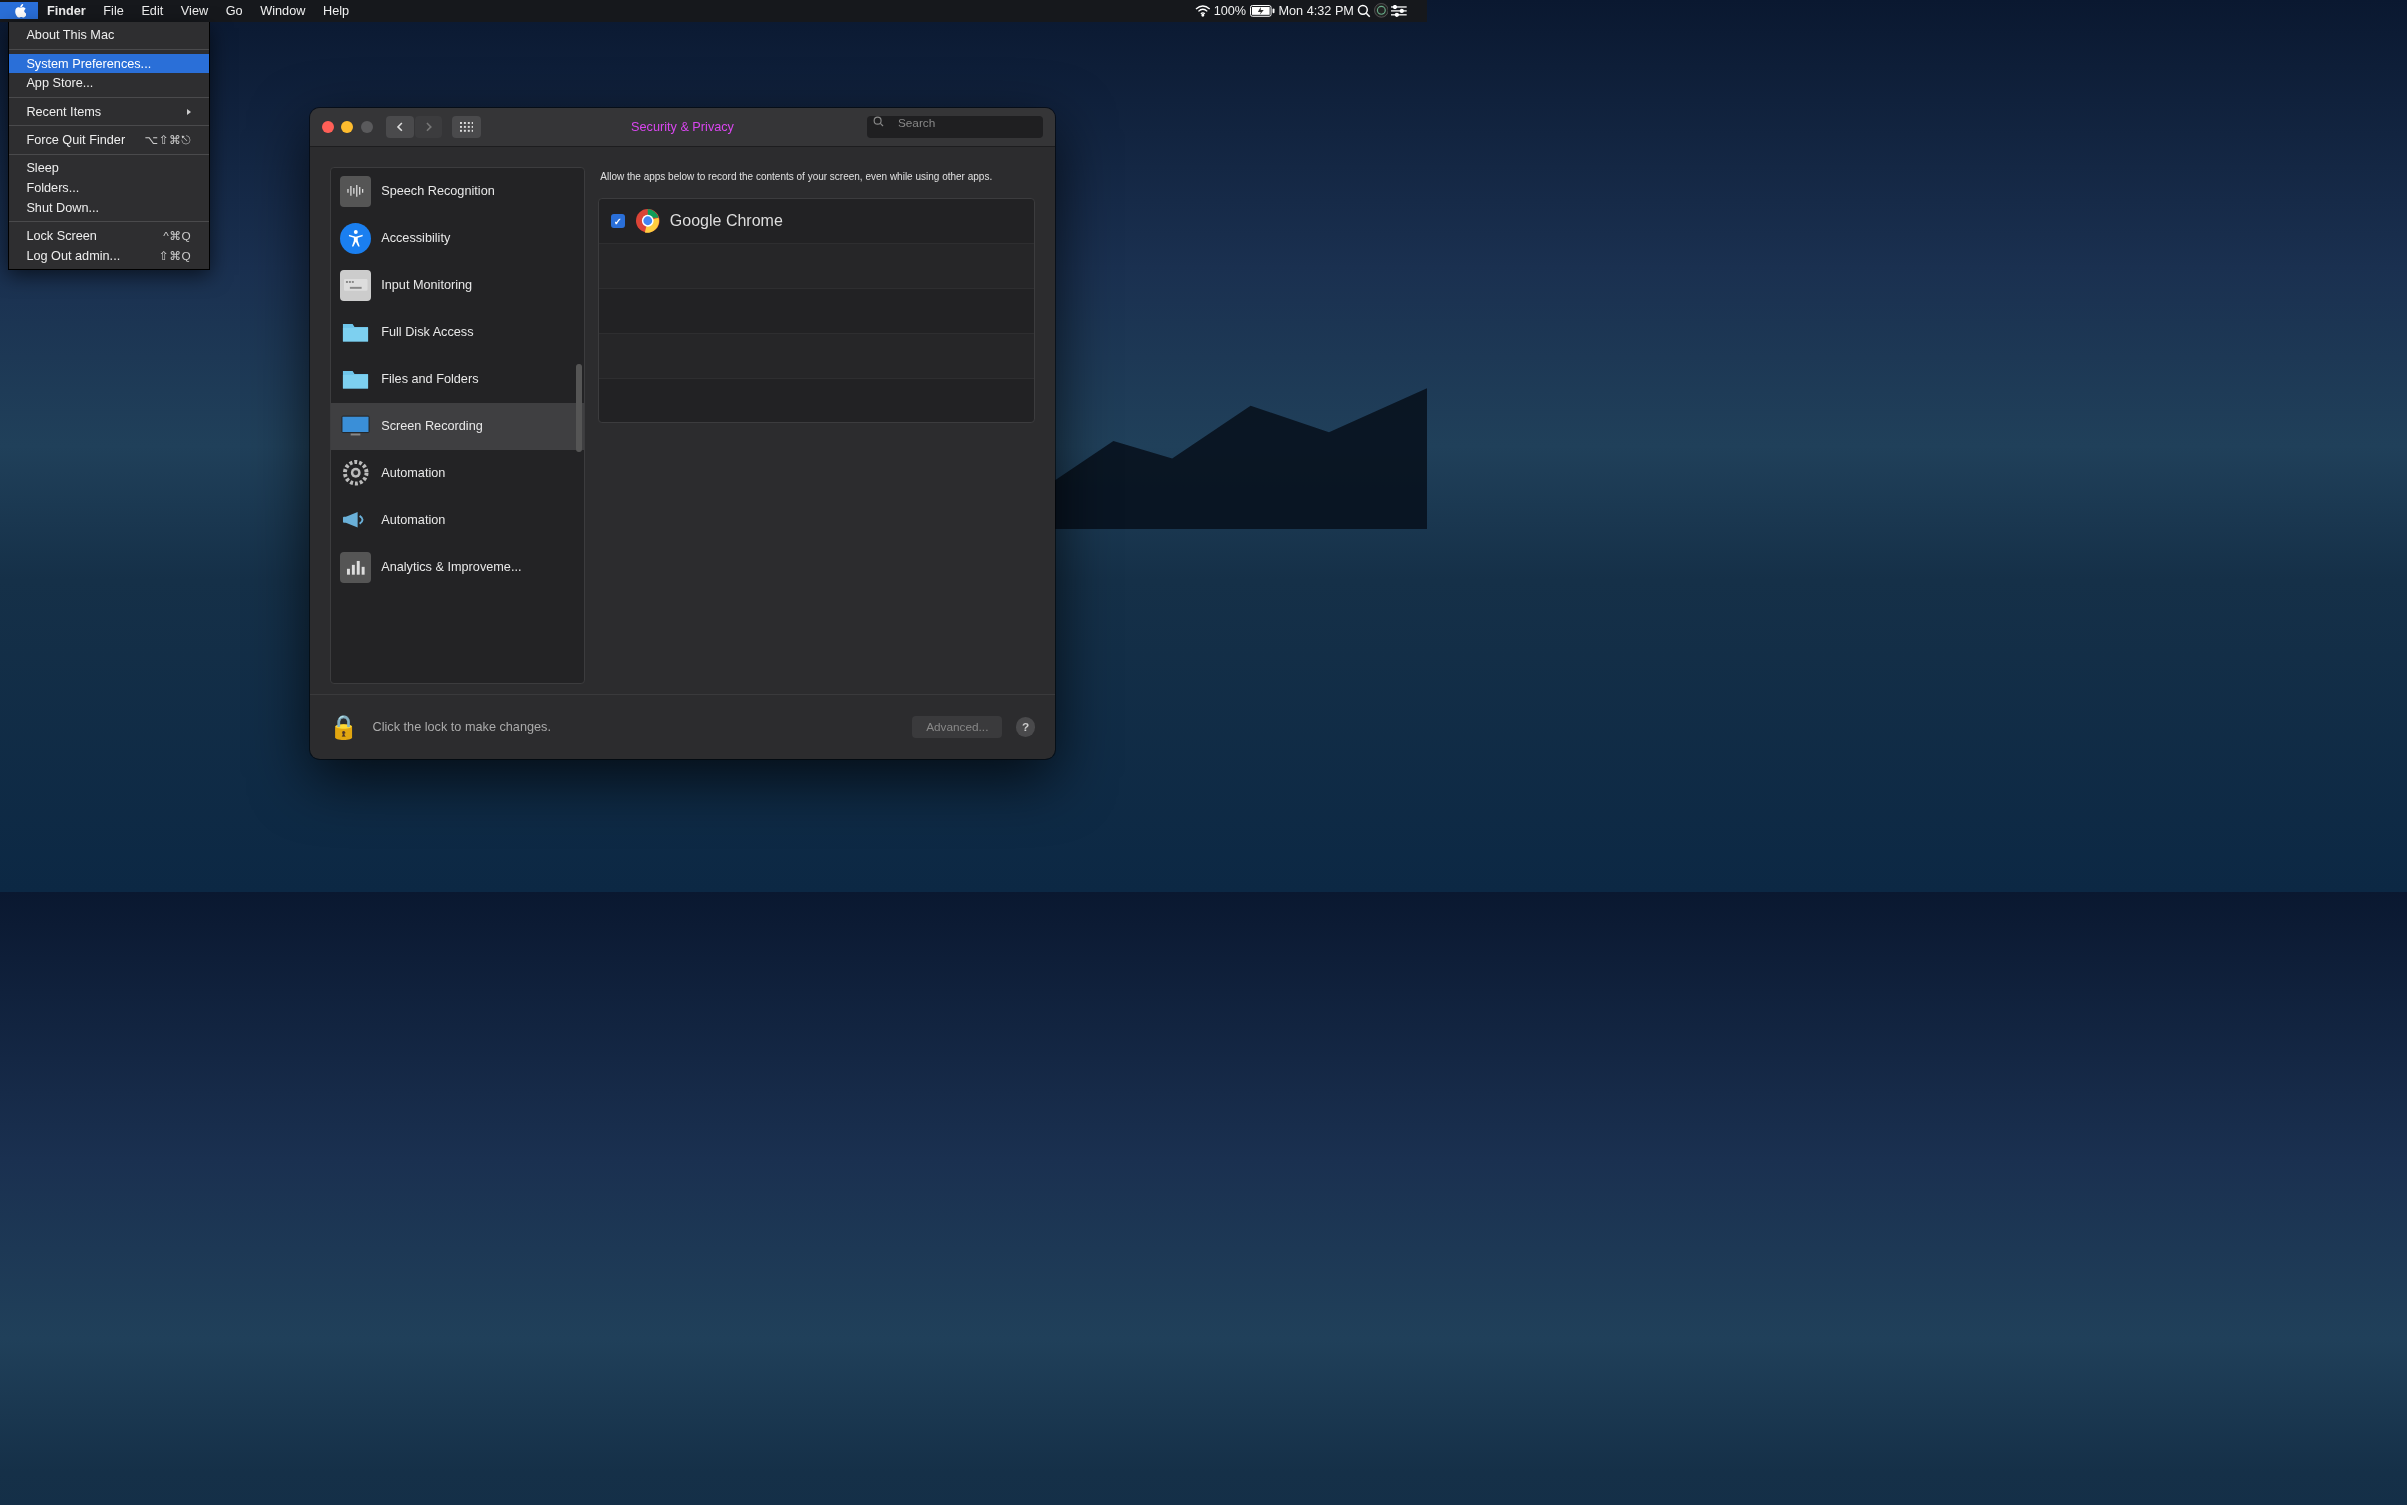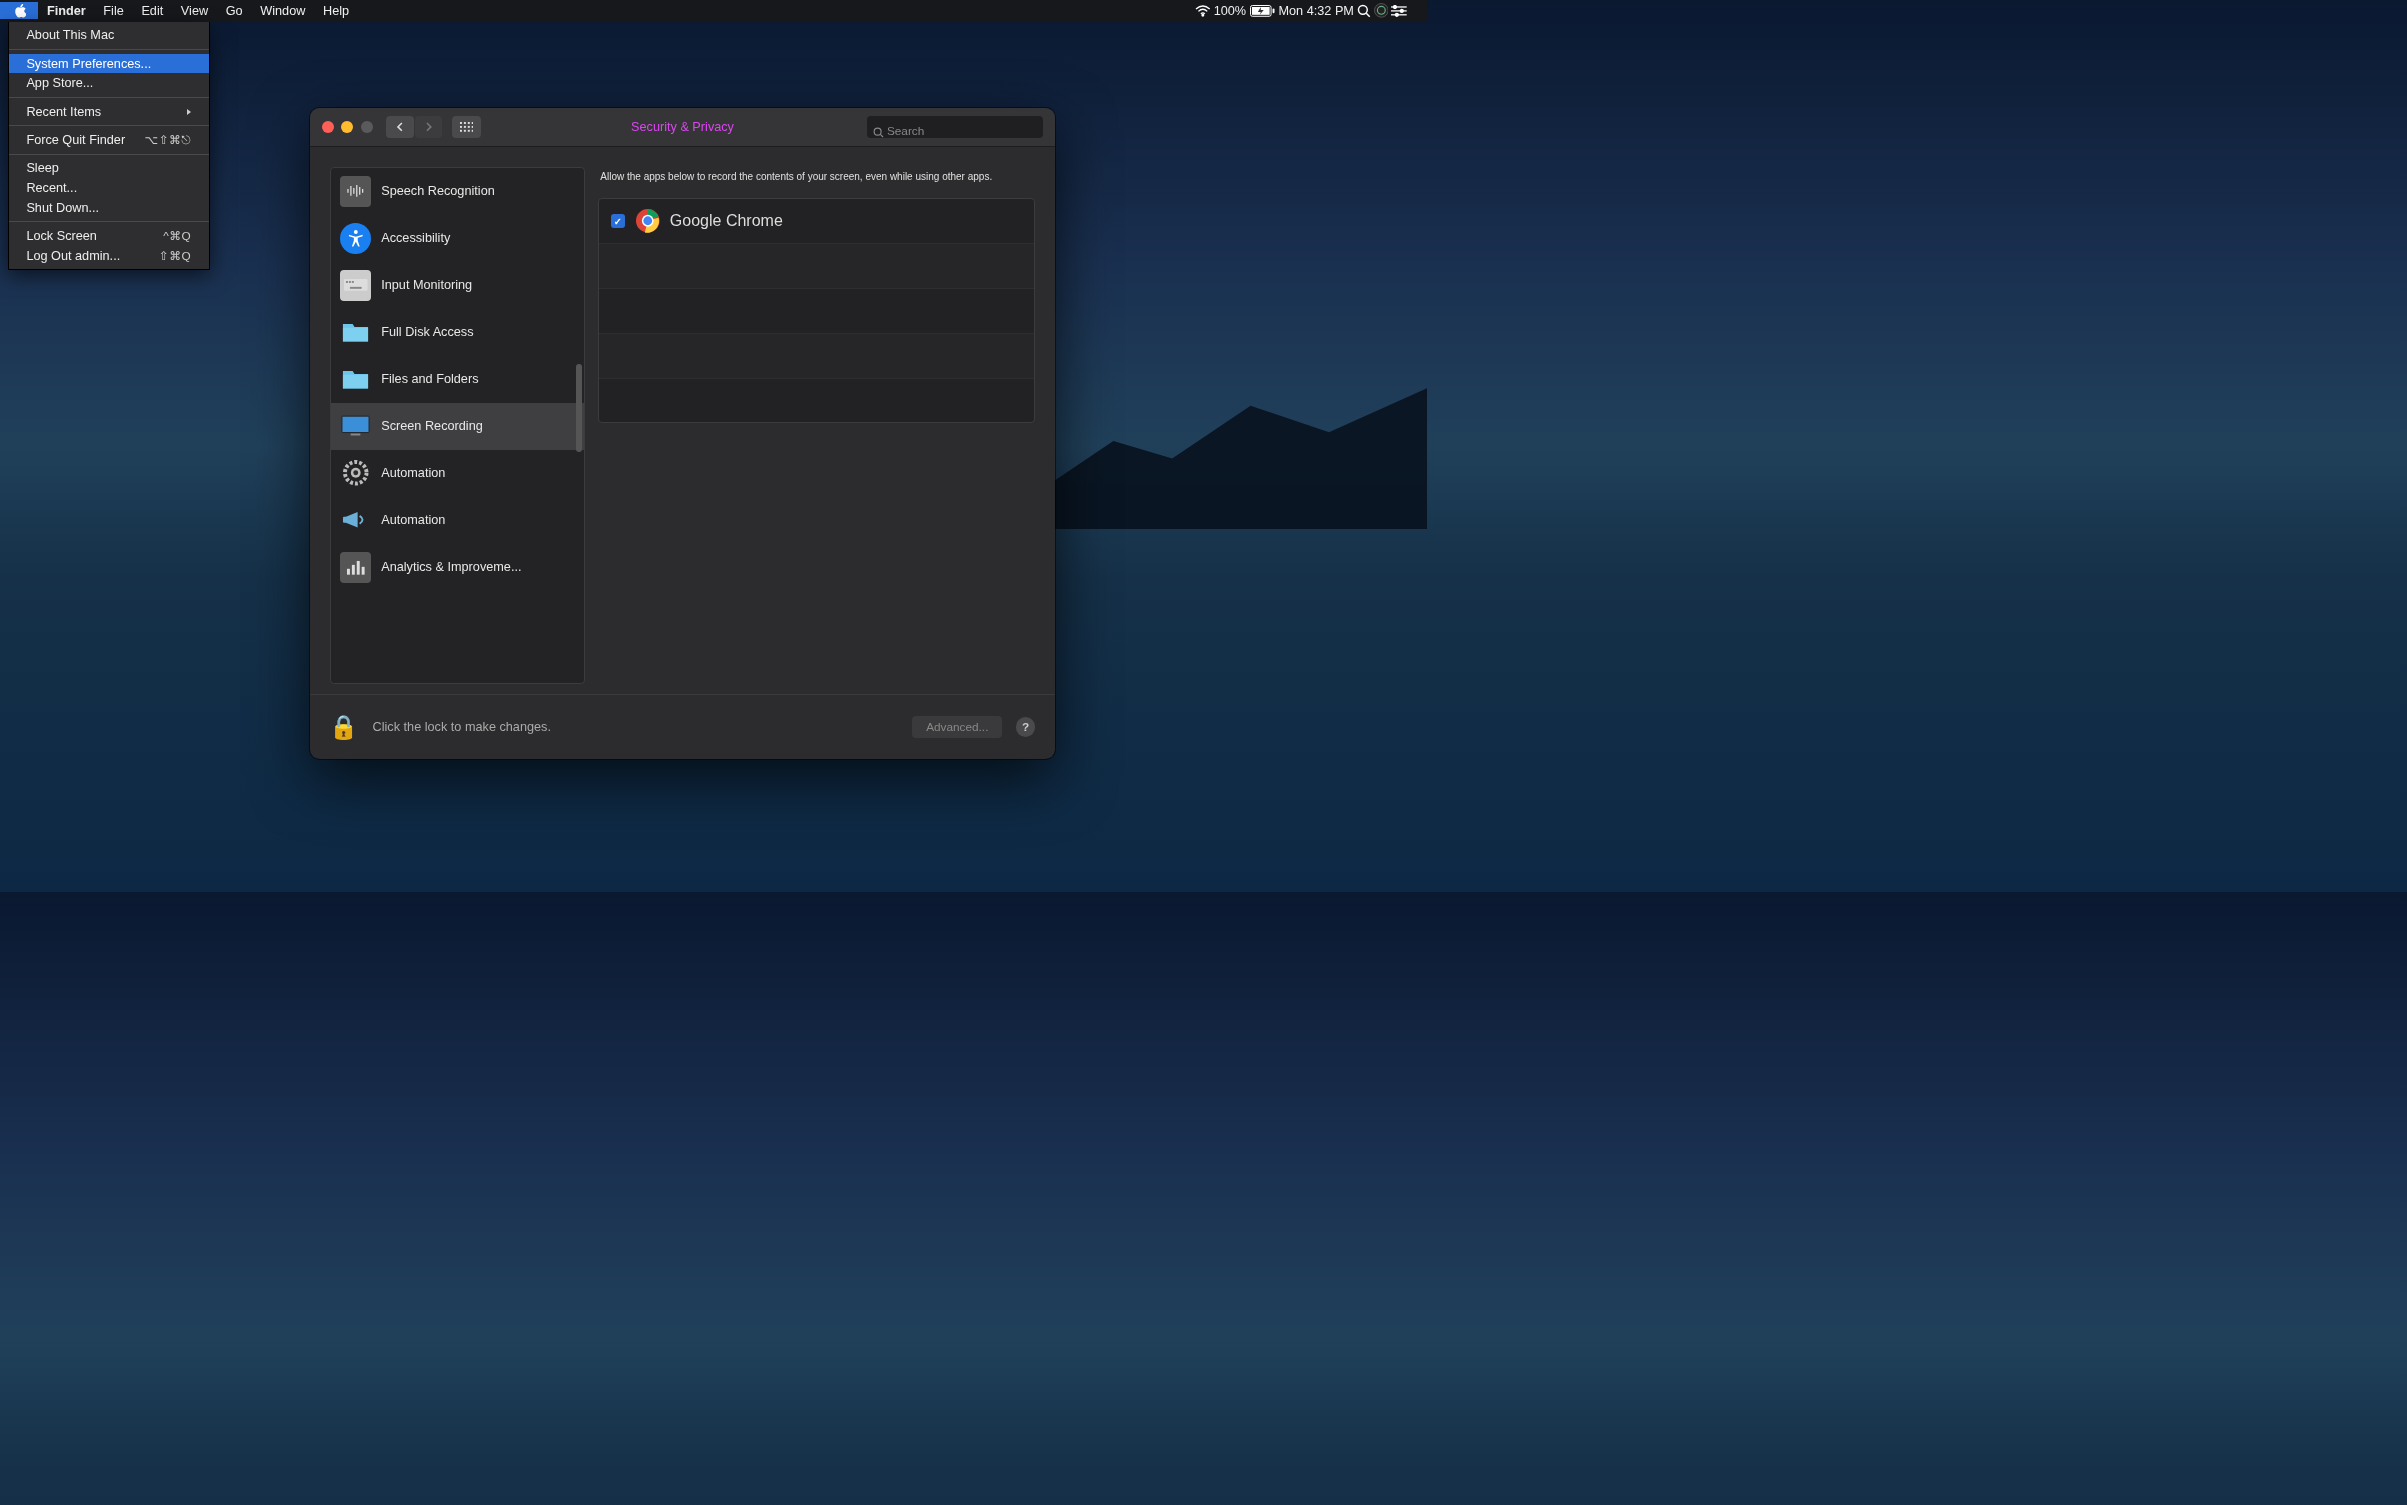--- a/index.html
+++ b/index.html
@@ -26,21 +26,21 @@
   .window { position: absolute; top: 108px; left: 310px; width: 745px; height: 651px; background: #2c2c2e; border-radius: 9.8px; box-shadow: 0 19.6px 59px rgba(0,0,0,0.7), 0 0 0 1px rgba(0,0,0,0.5); overflow: hidden; display: flex; flex-direction: column; }
   .titlebar { height: 39px; background: #353537; border-bottom: 1px solid #1d1d1f; display: flex; align-items: center; padding: 0 11.8px; position: relative; }
   .traffic { display: flex; gap: 7.8px; }
   .tl { width: 11.8px; height: 11.8px; border-radius: 50%; }
   .tl.r { background: #ff5f57; } .tl.y { background: #febc2e; } .tl.g { background: #5a5a5c; }
   .navbtns { display: flex; margin-left: 13.7px; gap: 1px; }
   .navbtn { width: 27.4px; height: 21.6px; background: #4a4a4c; border-radius: 3.9px; display: flex; align-items: center; justify-content: center; color: #ccc; }
   .navbtn.dis { background: #3c3c3e; color: #777; }
   .gridbtn { width: 29px; height: 21.6px; background: #4a4a4c; border-radius: 3.9px; margin-left: 9.8px; display: flex; align-items: center; justify-content: center; }
   .wtitle { position: absolute; left: 0; right: 0; text-align: center; font-size: 12.7px; font-weight: 500; color: #d946ef; pointer-events: none; }
-  .searchbox { margin-left: auto; width: 176px; height: 21.6px; background: #1f1f21; border-radius: 3.9px; display: flex; align-items: flex-end; padding: 0 5.9px; gap: 3px; color: #888; font-size: 11.8px; }
+  .searchbox { margin-left: auto; width: 176px; height: 21.6px; background: #1f1f21; border-radius: 3.9px; display: flex; align-items: flex-start; padding: 0 5.9px; gap: 14px; color: #888; font-size: 11.8px; }
   
   
   .tabs { height: 63px; display: flex; align-items: center; justify-content: center; border-bottom: 1px solid #3a3a3c; }
   .segctrl { display: flex; background: #3a3a3c; border-radius: 3.9px; overflow: hidden; height: 21.6px; }
   .seg { padding: 0 15.7px; font-size: 12.7px; color: #ddd; display: flex; align-items: center; border-right: 1px solid #2c2c2e; }
   .seg:last-child { border-right: none; }
   .seg.active { background: #2a6fd8; color: #fff; }
   
   
   .wbody { flex: 1; display: flex; padding: 19.6px 19.6px 9.8px 19.6px; gap: 13.7px; }
@@ -148,21 +148,21 @@
   <div class="sep"></div>
   <div class="mitem">
       <span>Force Quit Finder</span>
       <span class="sc">⌥⇧⌘⎋</span>
     </div>
   <div class="sep"></div>
   <div class="mitem">
       <span>Sleep</span>
     </div>
   <div class="mitem">
-      <span>Recent...</span>
+      <span>Folders...</span>
     </div>
   <div class="mitem">
       <span>Shut Down...</span>
     </div>
   <div class="sep"></div>
   <div class="mitem">
       <span>Lock Screen</span>
       <span class="sc">^⌘Q</span>
     </div>
   <div class="mitem">

